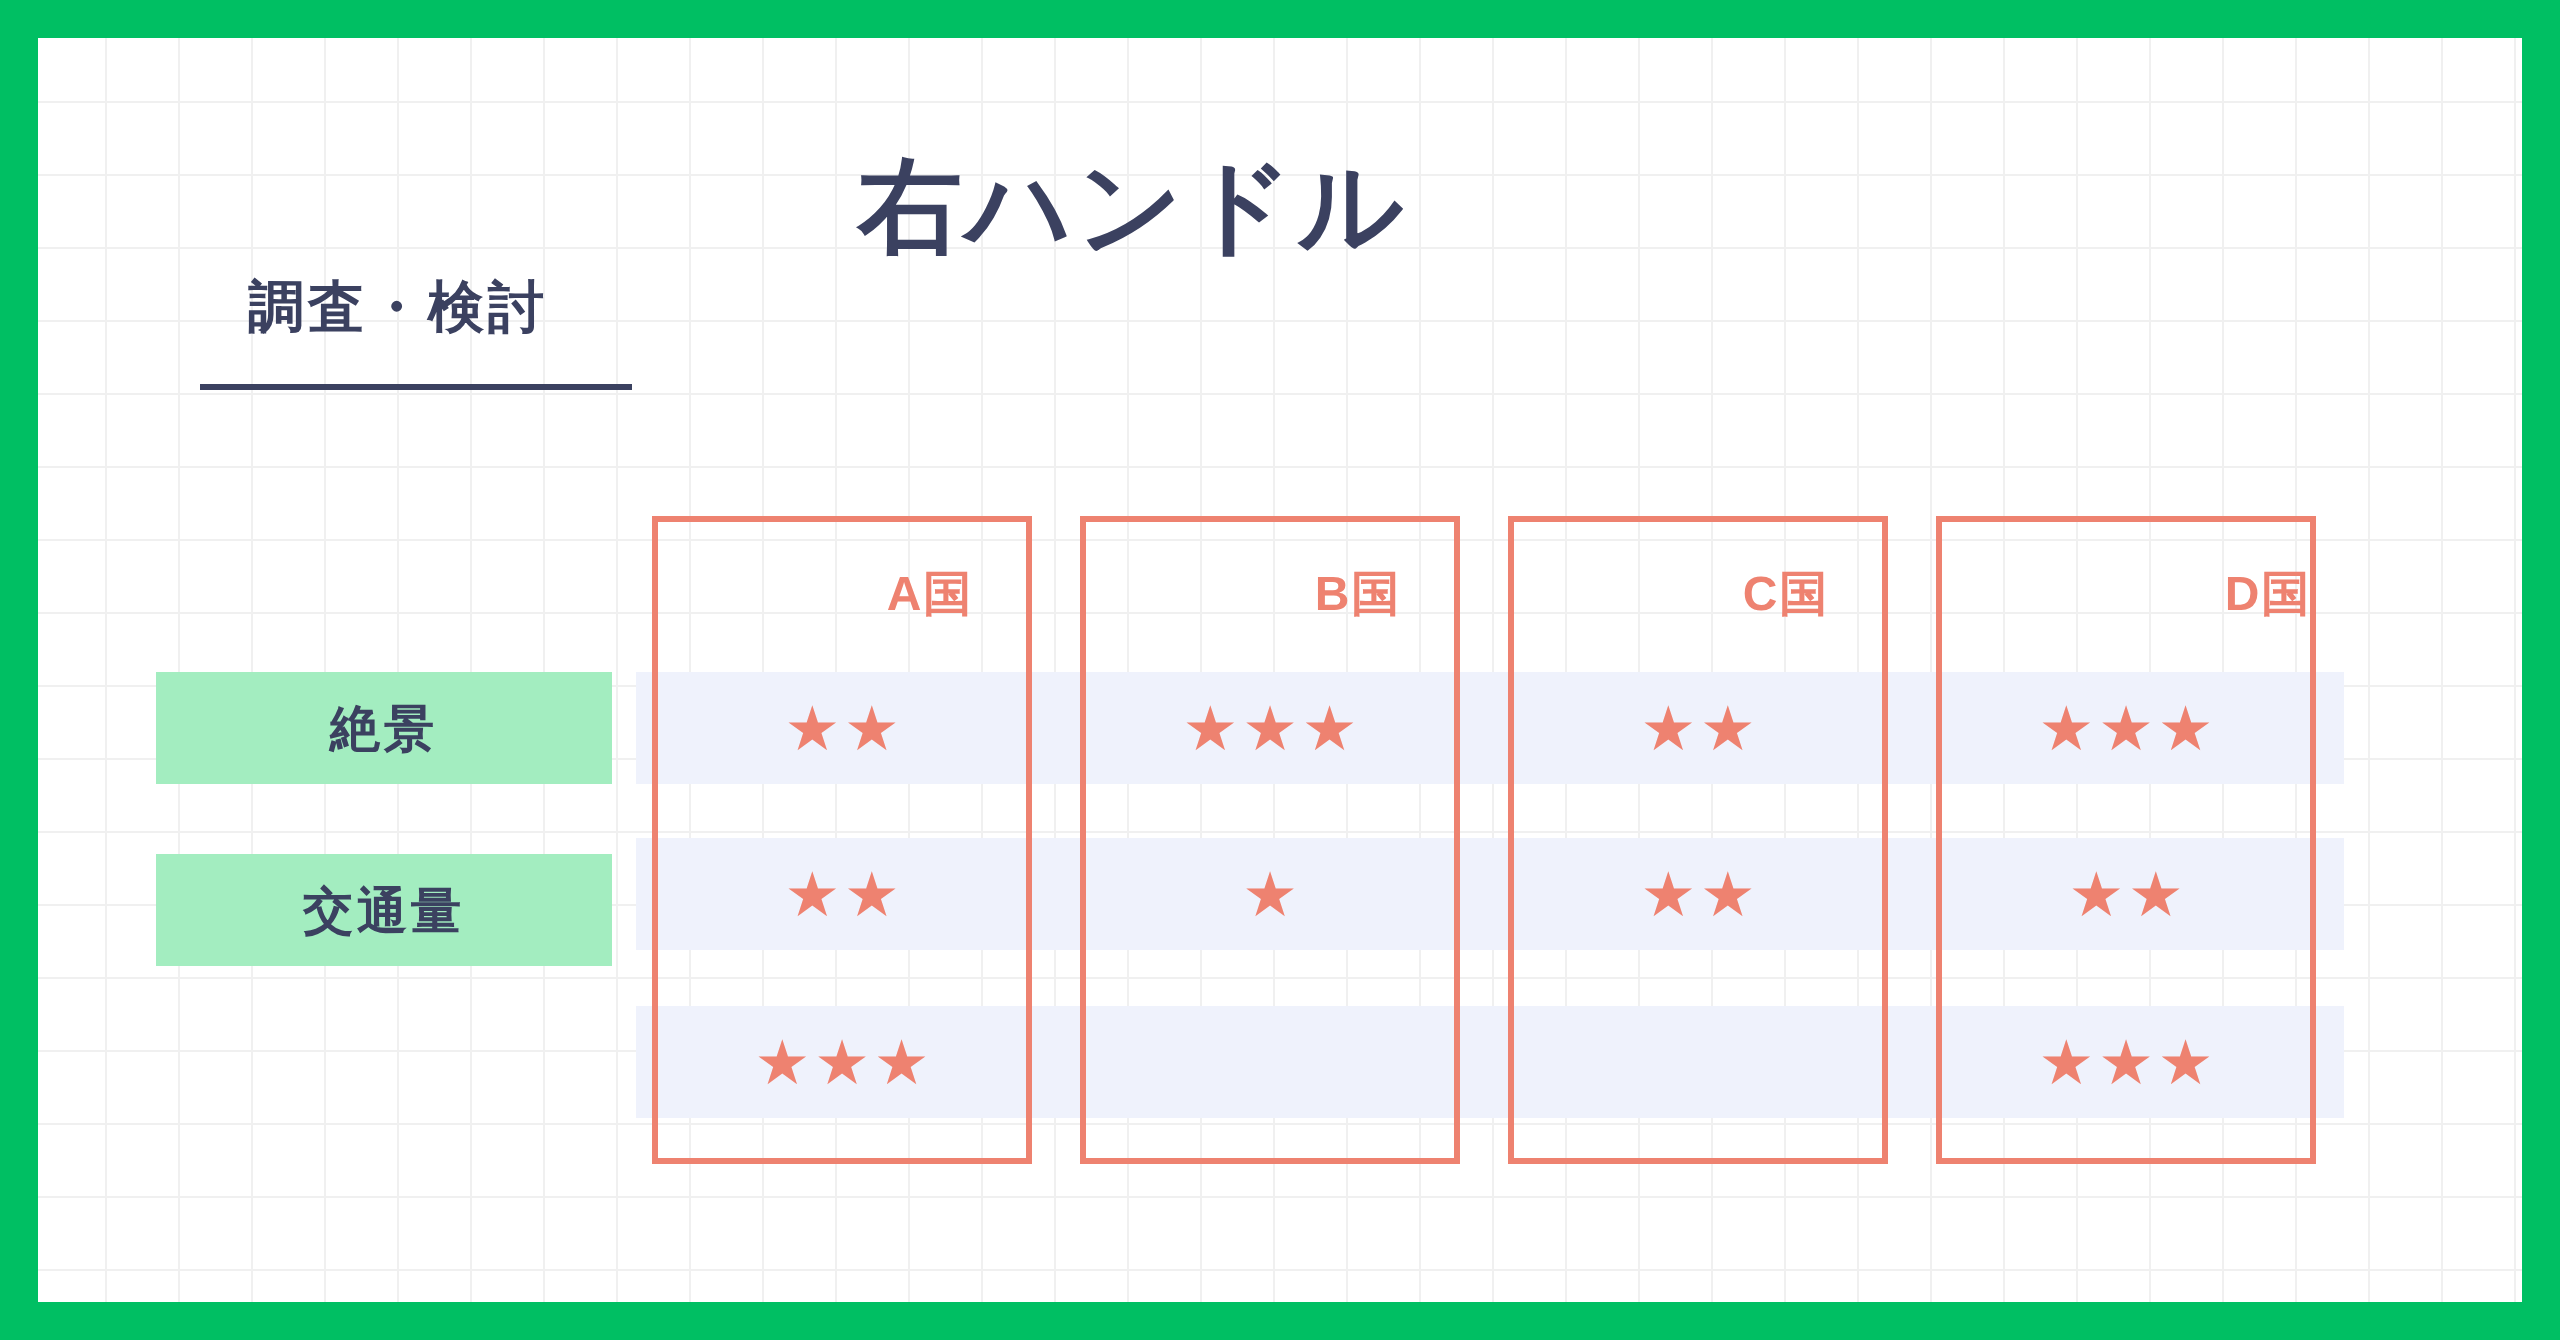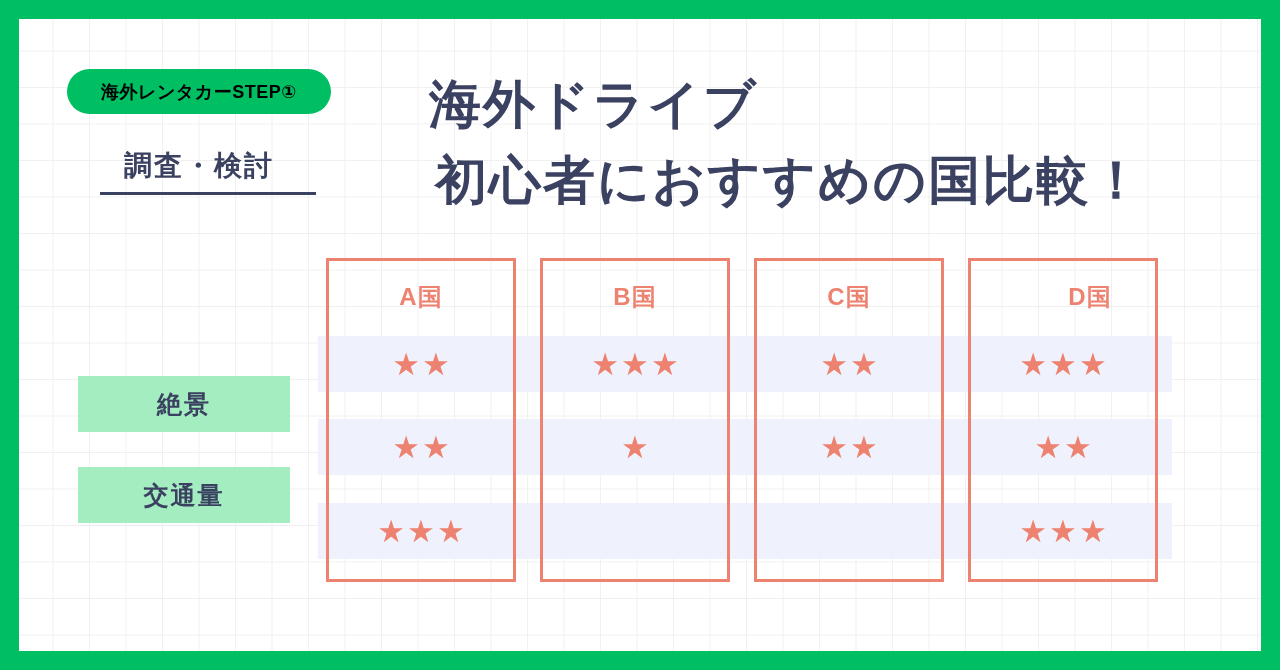--- a/index.html
+++ b/index.html
@@ -53,21 +53,21 @@
     color: #000000;
     font-size: 18px;
     font-weight: bold;
     letter-spacing: 0.5px;
     white-space: nowrap;
   }
 
   .step-title {
     position: absolute;
     left: 48px;
-    top: 128px;
+    top: 116px;
     width: 264px;
     text-align: center;
     color: #3b4160;
     font-size: 28px;
     font-weight: bold;
     letter-spacing: 2px;
     white-space: nowrap;
   }
 
   .step-rule {
@@ -113,32 +113,31 @@
     background: #eff2fc;
   }
   .stripe.r0 { top: 317px; }
   .stripe.r1 { top: 400px; }
   .stripe.r2 { top: 484px; }
 
   
   .row-label {
     position: absolute;
     left: 59px;
-    width: 212px;
+    width: 228px;
     height: 56px;
     background: #a3edc0;
     display: flex;
     align-items: center;
     justify-content: center;
     color: #3b4160;
     font-size: 25px;
     font-weight: bold;
     letter-spacing: 2px;
     white-space: nowrap;
-    margin-top: 40px;
   }
   .row-label.r0 { top: 317px; }
   .row-label.r1 { top: 408px; }
   .row-label.r2 { top: 484px; }
 
   
   .col-box {
     position: absolute;
     top: 239px;
     width: 190px;
@@ -158,20 +157,21 @@
     width: 190px;
     height: 55px;
     display: flex;
     align-items: center;
     justify-content: center;
     color: #ee8270;
     font-size: 24px;
     font-weight: bold;
     letter-spacing: 1px;
     white-space: nowrap;
+    margin-left: 44px;
   }
   .col-header.c0 { left: 307px; }
   .col-header.c1 { left: 521px; }
   .col-header.c2 { left: 735px; }
   .col-header.c3 { left: 949px; padding-left: 27px; }
 
   
   .cell {
     position: absolute;
     width: 190px;
@@ -200,29 +200,25 @@
     font-size: 31px;
     line-height: 1;
   }
 </style>
 </head>
 <body>
 
 <div id="infographic">
   <div id="canvas">
 
-    <div class="step-badge">
-      <span>海外レンタカーSTEP①</span>
-    </div>
     <div class="step-title">調査・検討</div>
     <div class="step-rule"></div>
 
     <div class="main-title">
-      <div class="line1">海外ドライブ</div>
-      <div class="line2">初心者におすすめの国比較！</div>
+      <div class="line1">右ハンドル</div>
     </div>
 
     <div id="table">
 
       <div class="stripe r0"></div>
       <div class="stripe r1"></div>
       <div class="stripe r2"></div>
 
       <div class="col-box c0"></div>
       <div class="col-box c1"></div>

